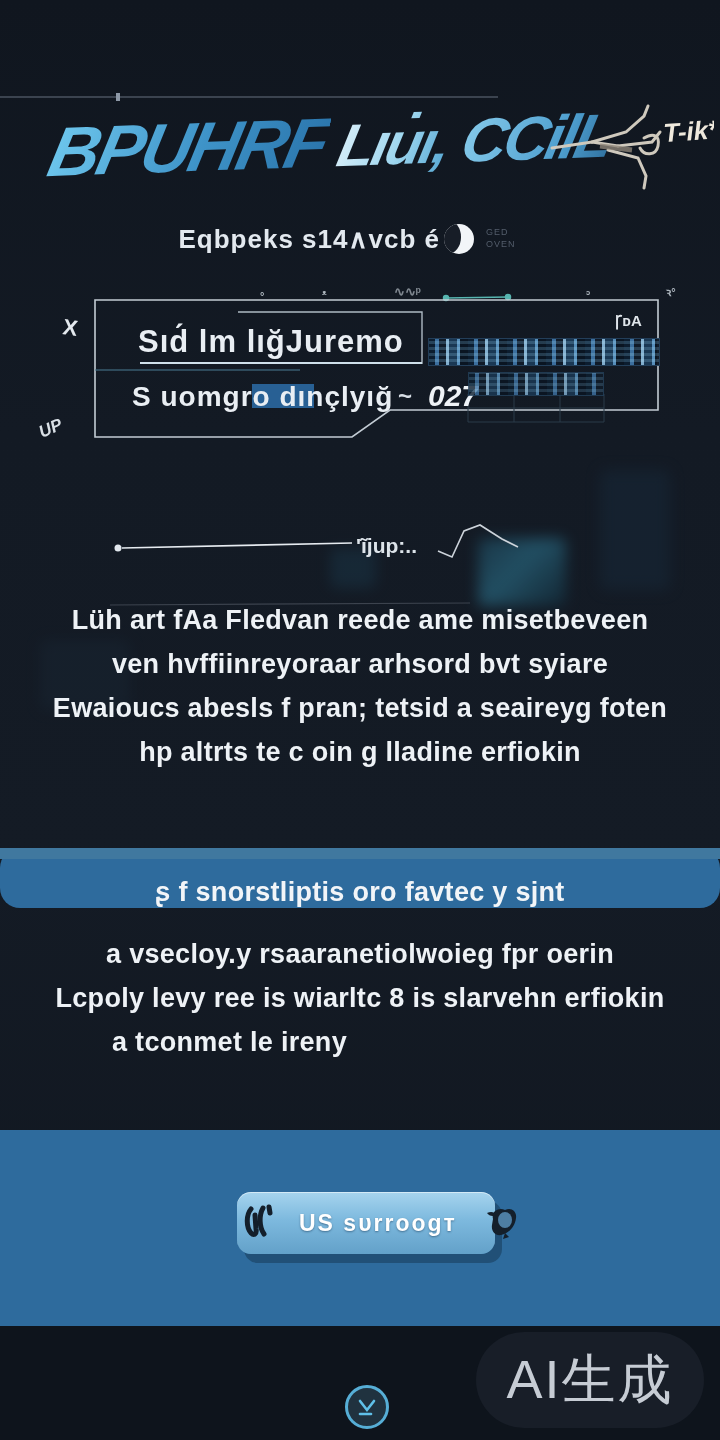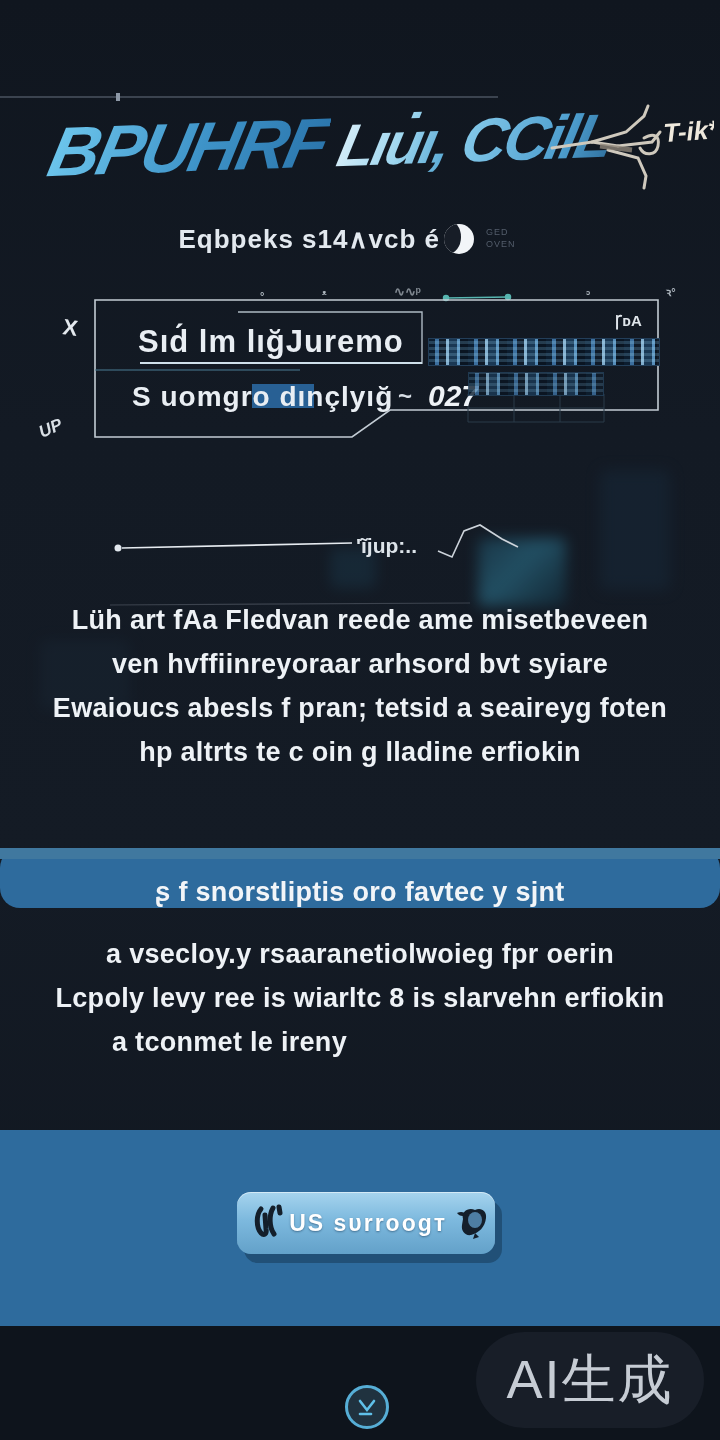--- a/index.html
+++ b/index.html
@@ -84,21 +84,21 @@
   
   .mid{left:0;top:920px;width:720px;font-size:27px;line-height:44px;color:#eef2f6;
     font-weight:bold;text-align:center;letter-spacing:.3px;margin-top:12px;}
   .mid .l3{text-align:left;padding-left:112px;}
   
   .bluesec{left:0;top:1130px;width:720px;height:196px;background:#2e6b9d;}
   .cta-btn{
     position:absolute;left:237px;top:62px;width:258px;height:62px;border-radius:14px;
     background:linear-gradient(180deg,#a6d4ee 0%,#7db9de 45%,#63a1c9 100%);
     box-shadow:7px 9px 0 rgba(18,48,74,.45), inset 0 1px 0 rgba(255,255,255,.5);
-    display:flex;align-items:center;justify-content:flex-end;gap:6px;border:none;cursor:pointer;
+    display:flex;align-items:center;justify-content:flex-start;gap:26px;border:none;cursor:pointer;
   }
   .cta-label{font-size:23px;font-weight:bold;color:#ffffff;letter-spacing:2px;
     text-shadow:0 1px 2px rgba(20,50,80,.5);white-space:nowrap;}
   
   .bottombar{left:0;top:1326px;width:720px;height:114px;background:#0e141c;}
   .watermark{
     position:absolute;right:16px;top:6px;width:228px;height:96px;border-radius:48px;
     background:#181e28;display:flex;align-items:center;justify-content:center;
   }
   .watermark span{font-size:54px;color:#c6ccd4;letter-spacing:2px;}

